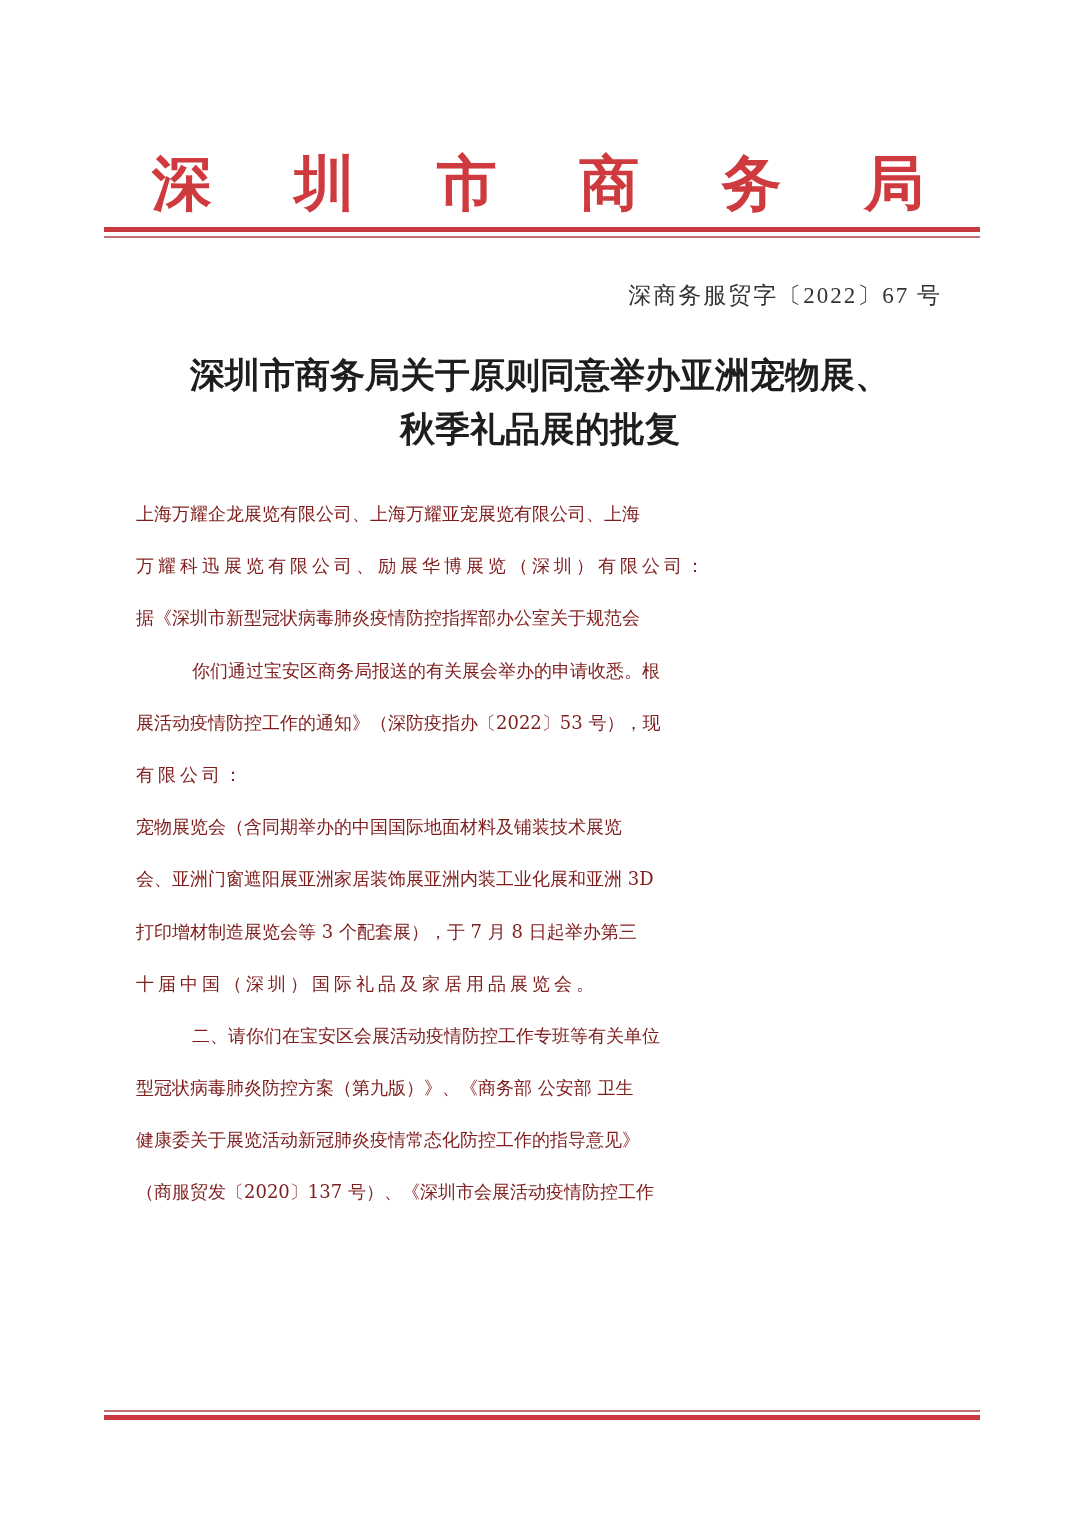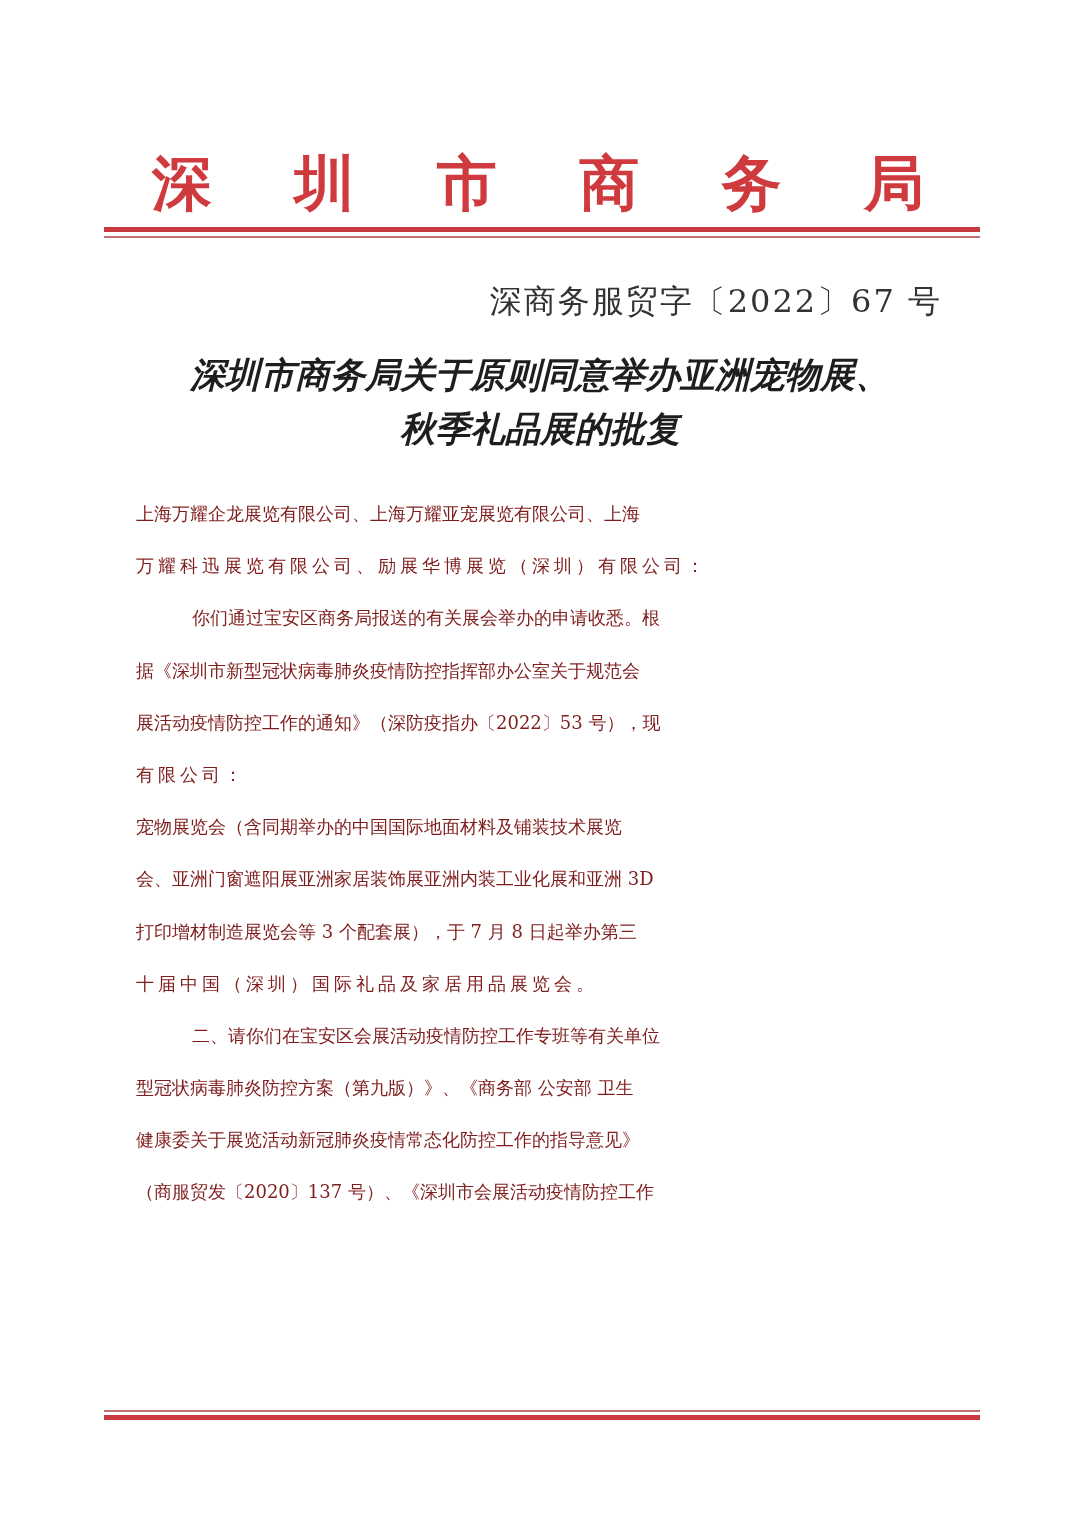--- a/index.html
+++ b/index.html
@@ -38,35 +38,35 @@
       position: absolute;
       left: 104px;
       width: 876px;
       background: #c9393d;
     }
     .rule.thin { background: #c07072; }
     .doc-number {
       position: absolute;
       right: 138px;
       top: 280px;
-      font-size: 32px;
+      font-size: 23px;
       letter-spacing: 2px;
       color: #333;
+      font-family: Liberation Serif, serif;
     }
     .doc-title {
       position: absolute;
       left: 120px;
       top: 348px;
       width: 840px;
       text-align: center;
       font-weight: bold;
       font-size: 35px;
       line-height: 54px;
       color: #1e1e1e;
-      font-style: italic;
     }
     .doc-title div { white-space: nowrap; }
     .body-text {
       position: absolute;
       left: 136px;
       top: 488px;
       width: 808px;
       font-size: 18px;
       line-height: 52.2px;
       color: #7f1d1d;
@@ -98,22 +98,22 @@
 <div class="doc-number">深商务服贸字〔2022〕67 号</div>
 
 <div class="doc-title">
   <div>深圳市商务局关于原则同意举办亚洲宠物展、</div>
   <div>秋季礼品展的批复</div>
 </div>
 
 <div class="body-text">
   <div class="line">上海万耀企龙展览有限公司、上海万耀亚宠展览有限公司、上海</div>
   <div class="line last">万耀科迅展览有限公司、励展华博展览（深圳）有限公司：</div>
+  <div class="line">据《深圳市新型冠状病毒肺炎疫情防控指挥部办公室关于规范会</div>
   <div class="line indent">你们通过宝安区商务局报送的有关展会举办的申请收悉。根</div>
-  <div class="line">据《深圳市新型冠状病毒肺炎疫情防控指挥部办公室关于规范会</div>
   <div class="line">展活动疫情防控工作的通知》（深防疫指办〔2022〕53 号），现</div>
   <div class="line last">有限公司：</div>
   <div class="line">宠物展览会（含同期举办的中国国际地面材料及铺装技术展览</div>
   <div class="line">会、亚洲门窗遮阳展亚洲家居装饰展亚洲内装工业化展和亚洲 3D</div>
   <div class="line">打印增材制造展览会等 3 个配套展），于 7 月 8 日起举办第三</div>
   <div class="line last">十届中国（深圳）国际礼品及家居用品展览会。</div>
   <div class="line indent">二、请你们在宝安区会展活动疫情防控工作专班等有关单位</div>
   <div class="line">型冠状病毒肺炎防控方案（第九版）》、《商务部 公安部 卫生</div>
   <div class="line">健康委关于展览活动新冠肺炎疫情常态化防控工作的指导意见》</div>
   <div class="line">（商服贸发〔2020〕137 号）、《深圳市会展活动疫情防控工作</div>

